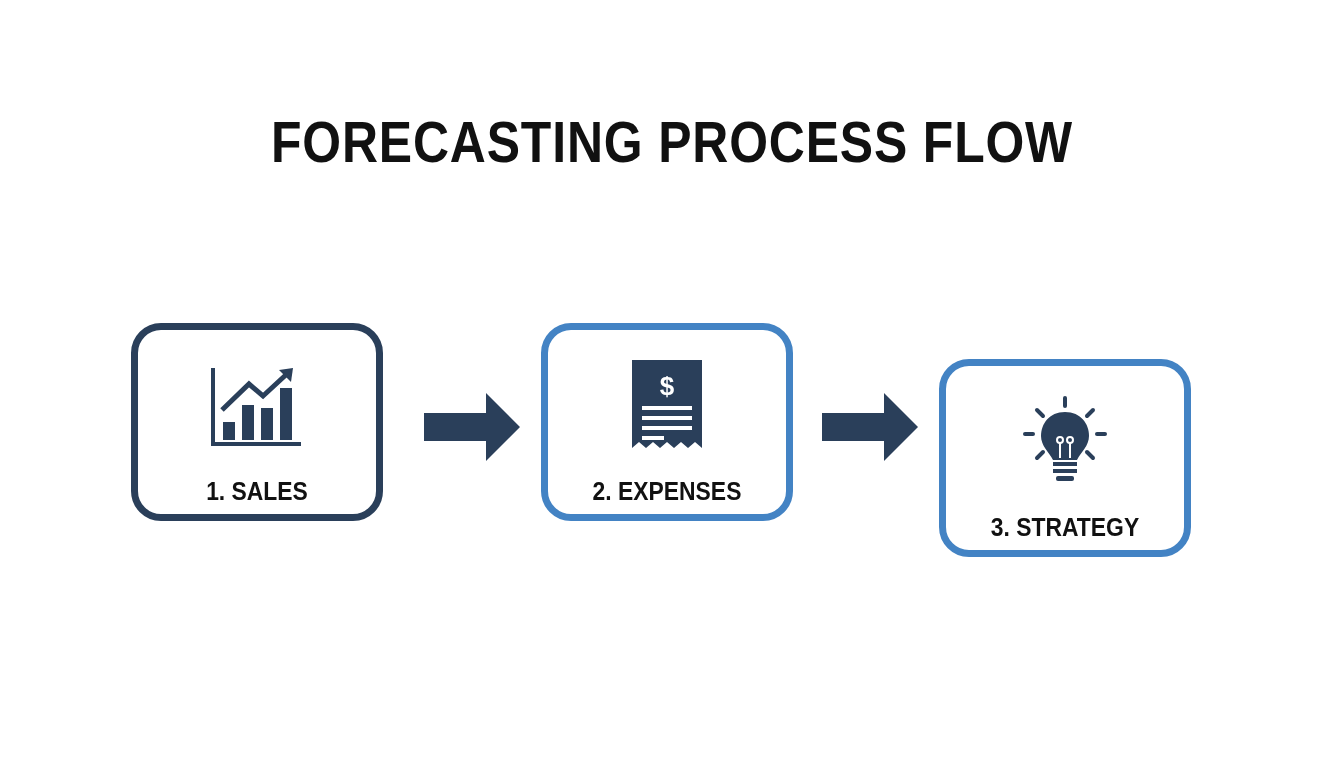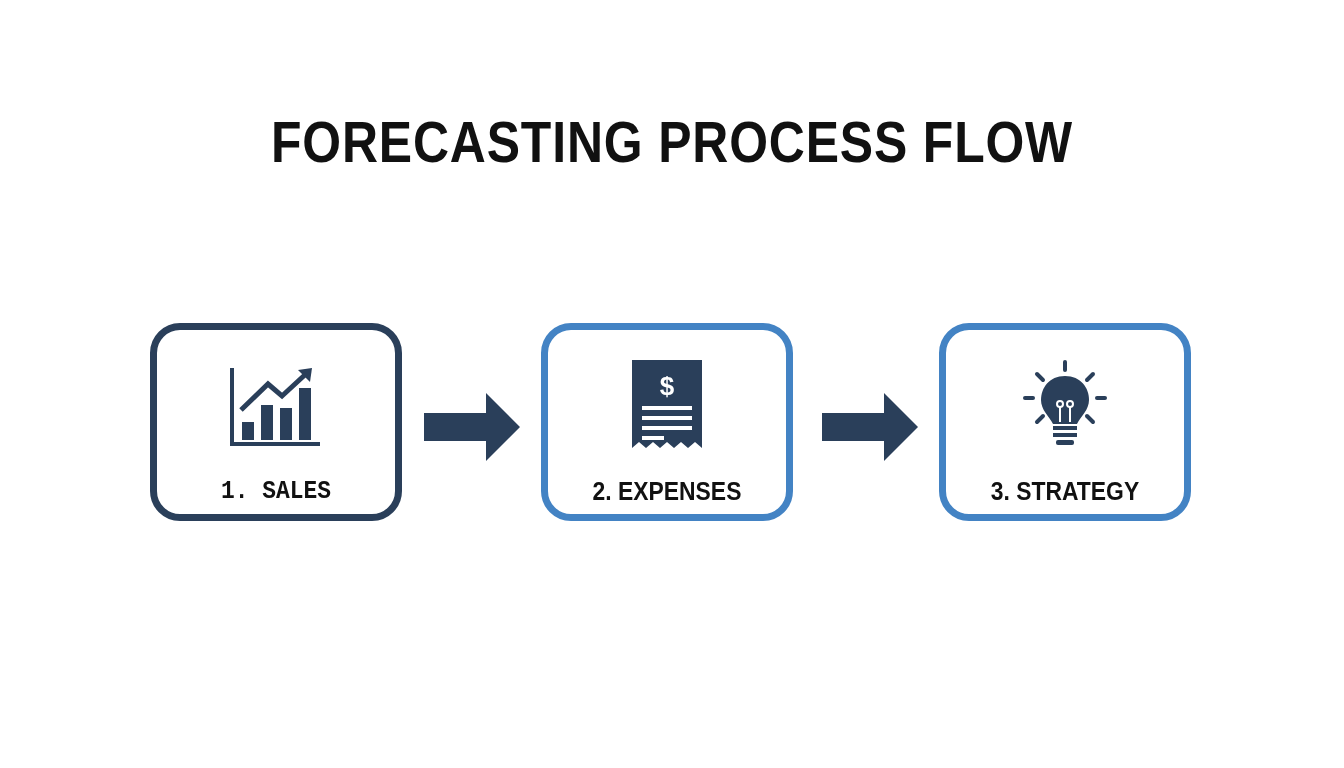--- a/index.html
+++ b/index.html
@@ -22,21 +22,21 @@
     position: absolute; left: 0; width: 100%; top: 146px; text-align: center;
     font-weight: 700; font-size: 26px; color: #111; transform: scaleX(0.88);
   }
   .arrow { position: absolute; top: 393px; }
 </style>
 </head>
 <body>
 
 <div class="title">FORECASTING PROCESS FLOW</div>
 
-<div class="step" style="left:150px;font-family:Liberation Mono, monospace;">
+<div class="step" style="left:131px;">
   <div class="icon">
     <svg width="96" height="84" viewBox="0 0 96 84">
       <path d="M4 2 V78 H92" fill="none" stroke="#2a3f5a" stroke-width="4"></path>
       <rect x="14" y="56" width="12" height="18" fill="#2a3f5a"></rect>
       <rect x="33" y="39" width="12" height="35" fill="#2a3f5a"></rect>
       <rect x="52" y="42" width="12" height="32" fill="#2a3f5a"></rect>
       <rect x="71" y="22" width="12" height="52" fill="#2a3f5a"></rect>
       <path d="M13 44 L40 18 L54 30 L80 6" fill="none" stroke="#2a3f5a" stroke-width="5"></path>
       <path d="M70 4 L84 2 L82 16 Z" fill="#2a3f5a"></path>
     </svg>
@@ -59,21 +59,21 @@
       <rect x="10" y="76" width="22" height="4" fill="#fff"></rect>
     </svg>
   </div>
   <div class="label">2. EXPENSES</div>
 </div>
 
 <svg class="arrow" style="left:822px;" width="96" height="68" viewBox="0 0 96 68">
   <path d="M0 20 H62 V0 L96 34 L62 68 V48 H0 Z" fill="#2a3f5a"></path>
 </svg>
 
-<div class="step blue" style="left:939px;">
+<div class="step blue" style="left:939px;margin-top:36px;">
   <div class="icon" style="top:30px;">
     <svg width="84" height="96" viewBox="0 0 84 96">
       <g stroke="#2a3f5a" stroke-width="4" stroke-linecap="round">
         <line x1="42" y1="2" x2="42" y2="10"></line>
         <line x1="14" y1="14" x2="20" y2="20"></line>
         <line x1="70" y1="14" x2="64" y2="20"></line>
         <line x1="2" y1="38" x2="10" y2="38"></line>
         <line x1="74" y1="38" x2="82" y2="38"></line>
         <line x1="14" y1="62" x2="20" y2="56"></line>
         <line x1="70" y1="62" x2="64" y2="56"></line>

